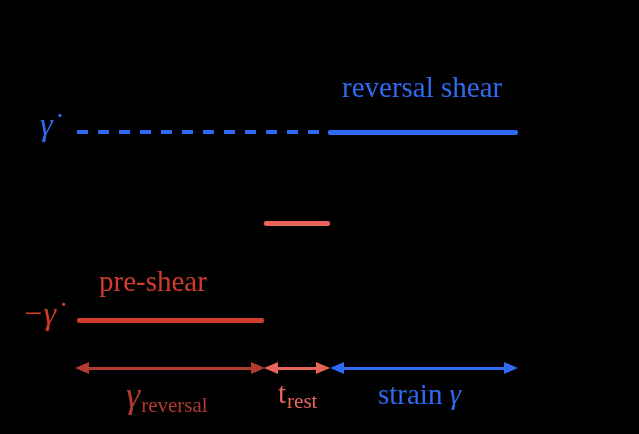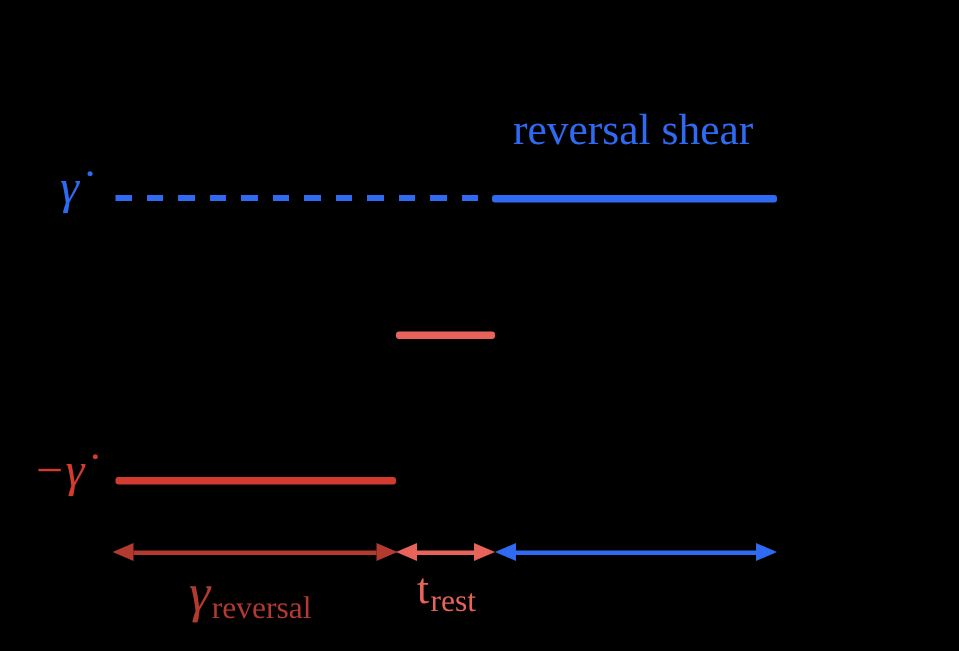--- a/index.html
+++ b/index.html
@@ -62,20 +62,21 @@
   <div class="label axis-label greek c-blue" style="left:40px; top:108px;">γ̇</div>
 
   <div class="dashed-line" style="left:77px; top:130px; width:251px;"></div>
 
   <div class="hline" style="left:328px; top:130px; width:190px; height:5px; background:var(--blue);"></div>
 
   <div class="label phase-title c-blue" style="left:342px; top:72px;">reversal shear</div>
 
   <div class="hline" style="left:264px; top:221px; width:66px; height:5px; background:var(--light_red);"></div>
 
+  <div class="label phase-title c-red" style="left:99px; top:266px;">pre-shear</div>
 
   <div class="hline" style="left:77px; top:318px; width:187px; height:5px; background:var(--red);"></div>
 
   <div class="label axis-label greek c-red" style="left:22px; top:297px;">−γ̇</div>
 
   <div class="arrow c-dark-red" style="left:75px; top:361px; width:190px;">
     <span class="head-left"></span>
     <span class="bar"></span>
     <span class="head-right"></span>
   </div>
@@ -93,14 +94,17 @@
   </div>
 
   <div class="label sub-label c-dark-red" style="left:126px; top:377px;">
     <span class="big-greek">γ</span><span class="sub">reversal</span>
   </div>
 
   <div class="label sub-label c-light-red" style="left:278px; top:378px;">
     <span>t</span><span class="sub">rest</span>
   </div>
 
+  <div class="label strain-label c-blue" style="left:378px; top:379px;">
+    <span>strain</span><span class="greek">γ</span>
+  </div>
 
 </div>
 
 </body></html>

